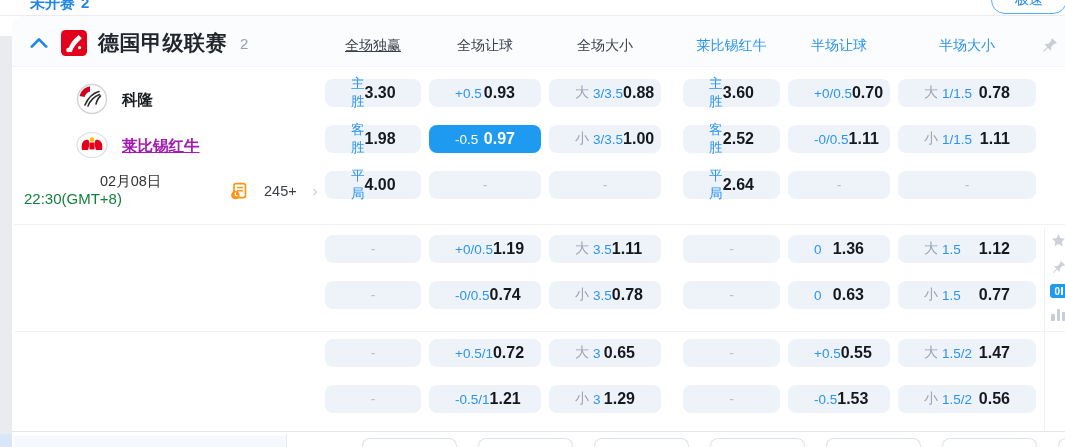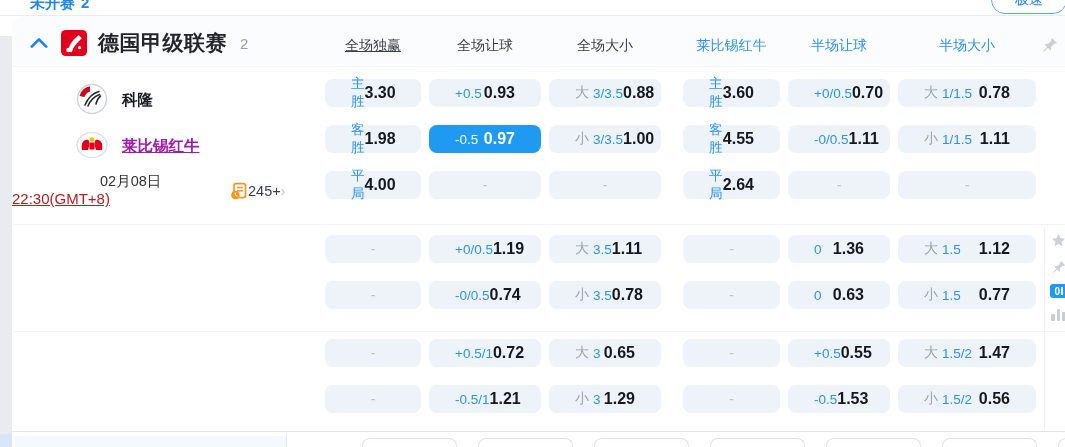--- a/index.html
+++ b/index.html
@@ -52,22 +52,22 @@
   .cell.hl{background:#1e9bf0;}
   .cell.hl .lbl,.cell.hl .val,.cell.hl .pre{color:#fff;}
   .cell.empty{justify-content:center;}
   .cell .dash{color:#b9c2cf;font-size:14px;}
 
   
   .team-badge{position:absolute;left:76px;width:32px;height:32px;}
   .team-name{position:absolute;left:122px;font-size:15.5px;font-weight:700;color:#1a1d22;}
   .team-name.away{color:#a21caf;text-decoration:underline;}
   .match-date{position:absolute;left:100px;top:172px;font-size:14.5px;color:#333;}
-  .match-time{position:absolute;left:12px;top:190px;font-size:15px;color:#b91c1c;text-decoration:underline;}
-  .more-link{position:absolute;left:230px;top:182px;display:flex;align-items:center;gap:0;cursor:pointer;}
+  .match-time{position:absolute;left:24px;top:190px;font-size:15px;color:#15803d;}
+  .more-link{position:absolute;left:230px;top:182px;display:flex;align-items:center;gap:16px;cursor:pointer;}
   .more-link .txt{font-size:14.5px;color:#3c4049;}
   .more-link .arrow{font-size:14px;color:#c0c5cd;}
 
   
   .group-divider{position:absolute;left:14px;width:1051px;height:1px;background:#f0f2f5;}
   .section-bottom{position:absolute;left:12px;top:431px;width:1053px;height:1px;background:#e4e6e9;}
 
   
   .tools-divider{position:absolute;left:1044px;top:228px;width:1px;height:202px;background:#eef0f4;}
   .tools{position:absolute;left:1050px;top:232px;width:18px;display:flex;flex-direction:column;align-items:flex-start;gap:9px;}
@@ -214,21 +214,21 @@
       <span class="lblwrap">
         <span class="pre">小</span>
         <span class="lbl">3/3.5</span>
       </span>
       <span class="val">1.00</span>
     </div>
     <div class="cell" style="left: 358px; top: 125px; width: 97px;">
       <span class="lblwrap">
         <span class="lbl">客胜</span>
       </span>
-      <span class="val">4.55</span>
+      <span class="val">2.52</span>
     </div>
     <div class="cell" style="left: 463px; top: 125px; width: 102px;">
       <span class="lblwrap">
         <span class="lbl">-0/0.5</span>
       </span>
       <span class="val">1.11</span>
     </div>
     <div class="cell" style="left: 573px; top: 125px; width: 138px;">
       <span class="lblwrap">
         <span class="pre">小</span>

